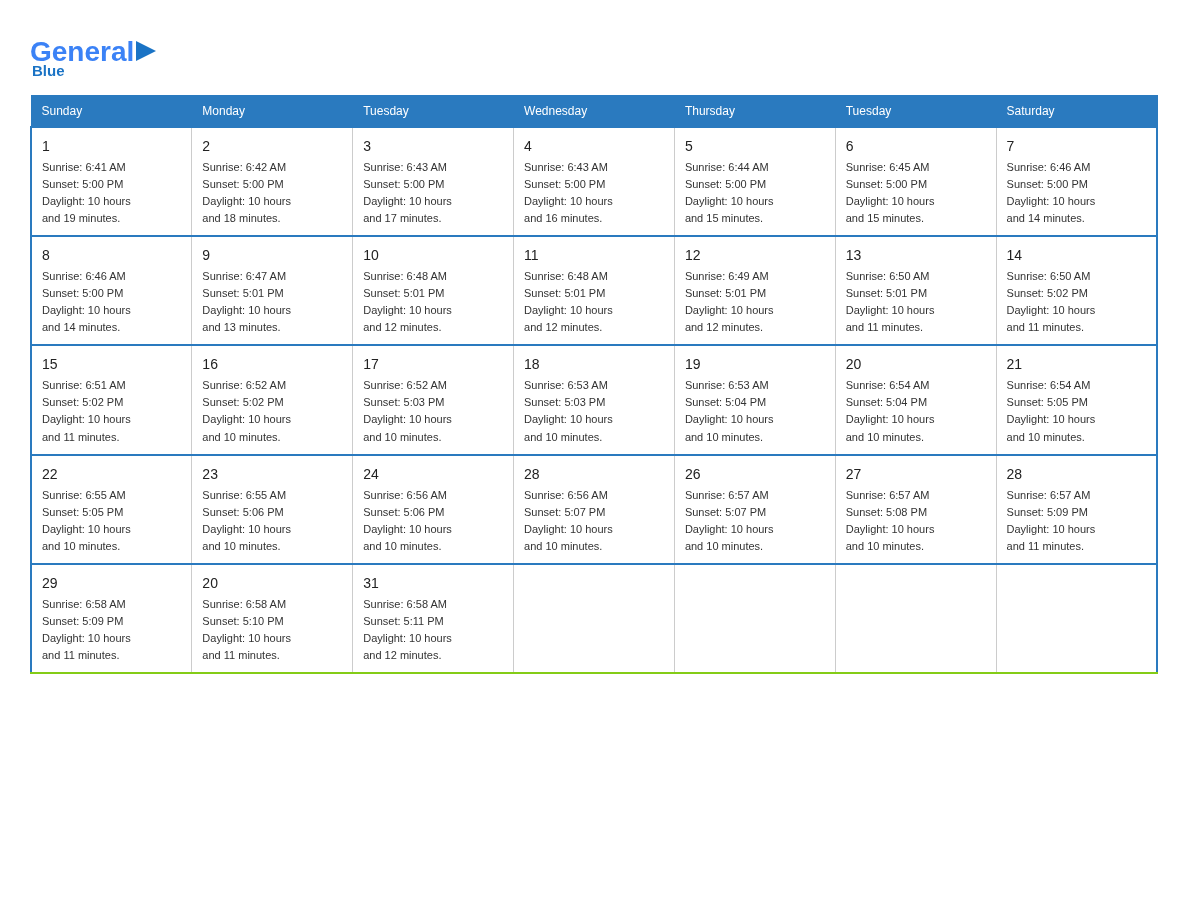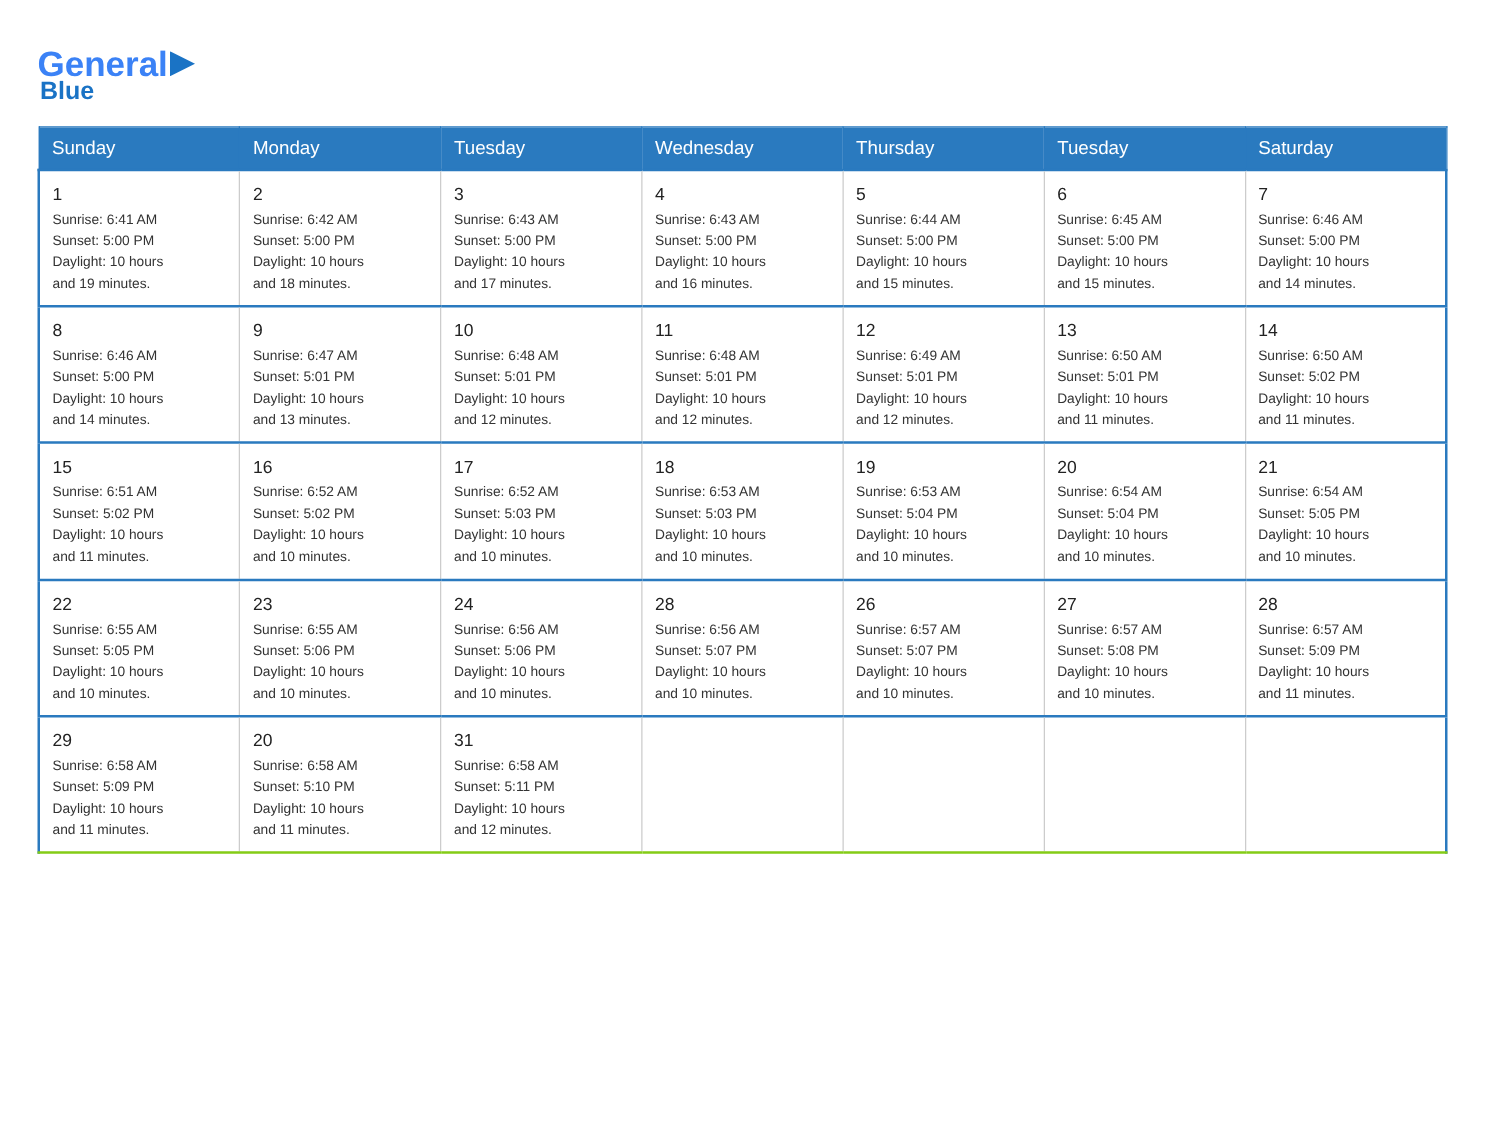--- a/index.html
+++ b/index.html
@@ -25,21 +25,21 @@
     .logo-text {
       display: flex;
       align-items: center;
       font-size: 28px;
       font-weight: bold;
       color: #3b82f6;
       margin-top: 16px;
     }
     .logo-blue-line {
       color: #1a73c5;
-      font-size: 20px;
+      font-size: 15px;
       font-weight: bold;
       margin-top: -4px;
       margin-left: 2px;
     }
     .title-area {
       text-align: right;
     }
     .month-title {
       font-size: 48px;
       font-weight: bold;
@@ -52,21 +52,21 @@
       margin-top: 4px;
     }
     .calendar-table {
       width: 100%;
       border-collapse: collapse;
       table-layout: fixed;
     }
     .calendar-table thead tr th {
       background-color: #2a7abf;
       color: #fff;
-      font-size: 15px;
+      font-size: 12px;
       font-weight: normal;
       padding: 8px 10px;
       text-align: left;
       border: 1px solid #2a7abf;
     }
     .calendar-table tbody tr td {
       vertical-align: top;
       padding: 8px 10px;
       border: 1px solid #ccc;
       font-size: 13px;

